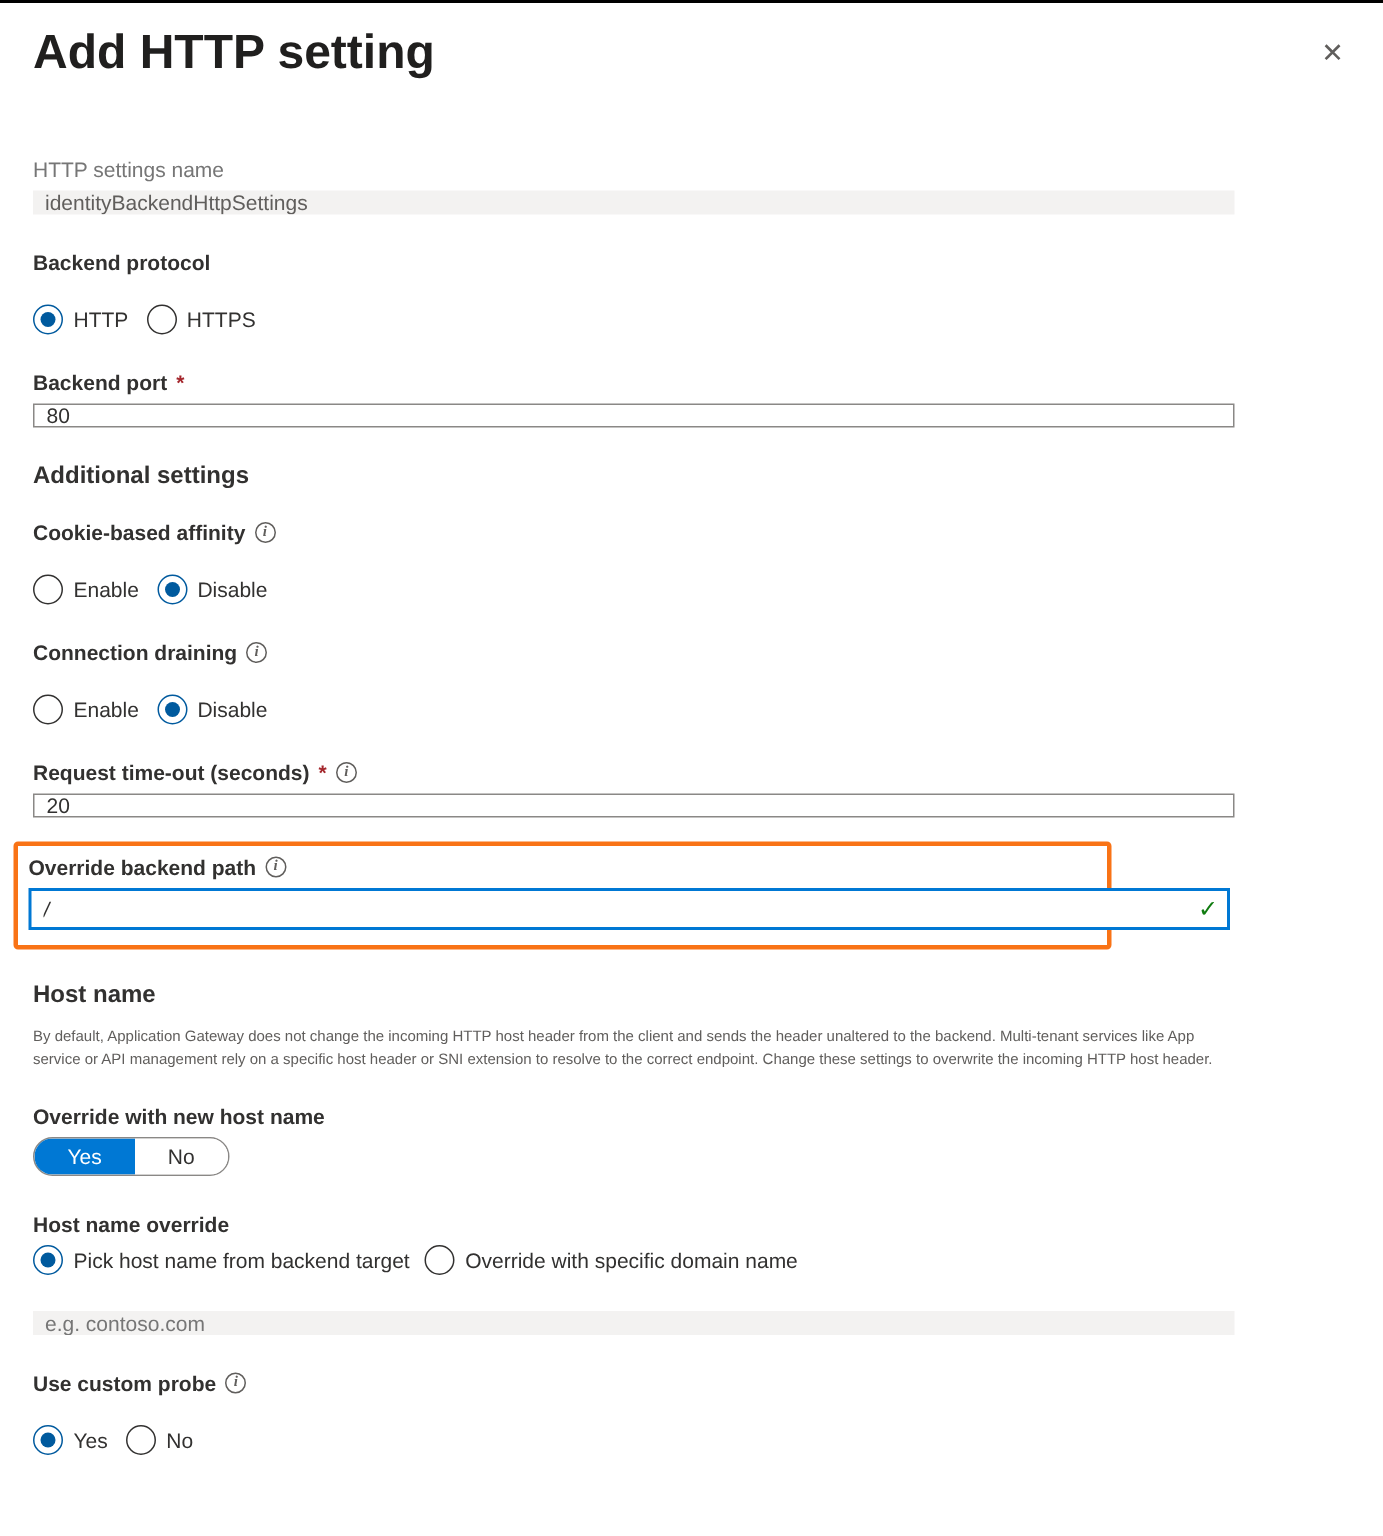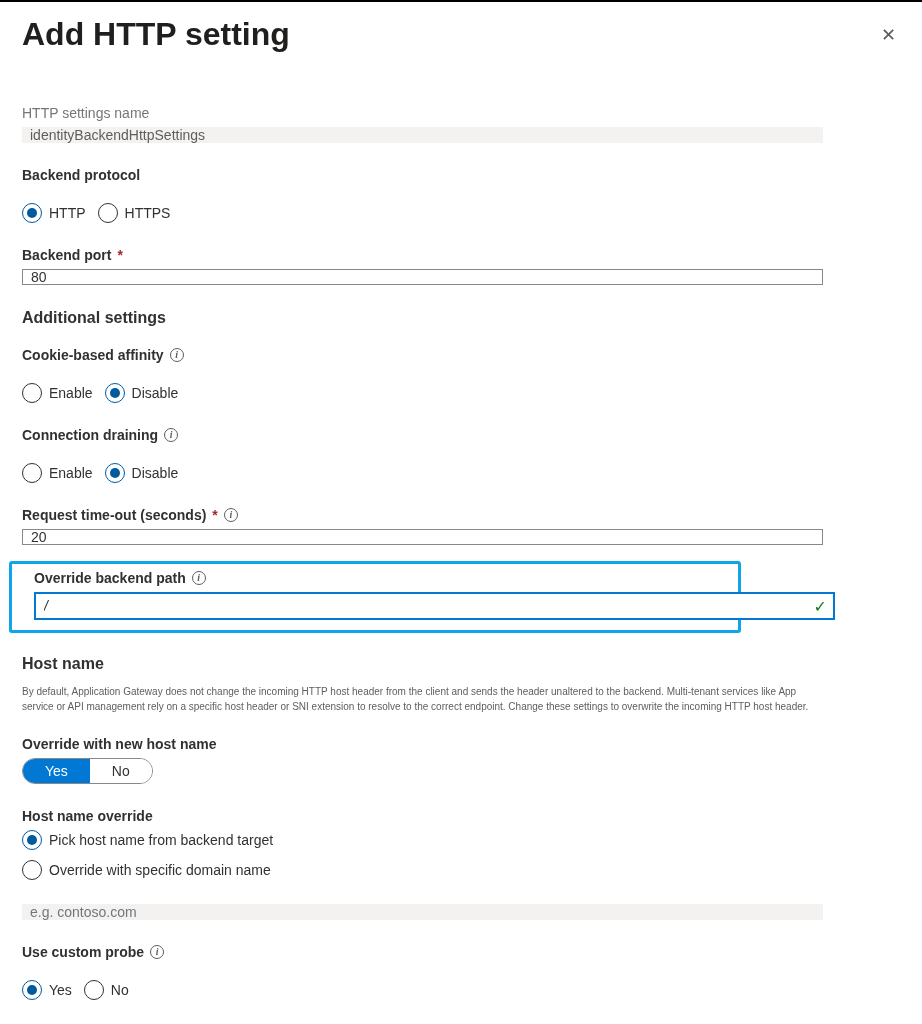--- a/index.html
+++ b/index.html
@@ -101,23 +101,23 @@
       border-radius: 50%;
     }
     .section-heading {
       font-size: 16px;
       font-weight: 600;
       color: #323130;
       margin-bottom: 20px;
       margin-top: 10px;
     }
     .highlighted-box {
-      border: 3px solid #0ea5e9;
+      border: 3px solid #f97316;
       border-radius: 3px;
-      padding: 6px 10px 10px 22px;
+      padding: 6px 10px 10px 7px;
       width: 732px;
       margin-left: -13px;
       margin-bottom: 22px;
     }
     .focused-input-wrap {
       position: relative;
       width: 801px;
     }
     .focused-input {
       width: 100%;
@@ -160,21 +160,20 @@
     .toggle-half.active {
       background: #0078d4;
       color: #fff;
     }
     .toggle-half:not(.active) {
       background: #fff;
       color: #323130;
     }
     .vert-radio {
       display: flex;
-      flex-direction: column;
       gap: 10px;
       text-align: center;
     }
   </style>
 </head>
 <body>
 
 <div class="panel">
   <div class="header">
     <h1>Add HTTP setting</h1>

